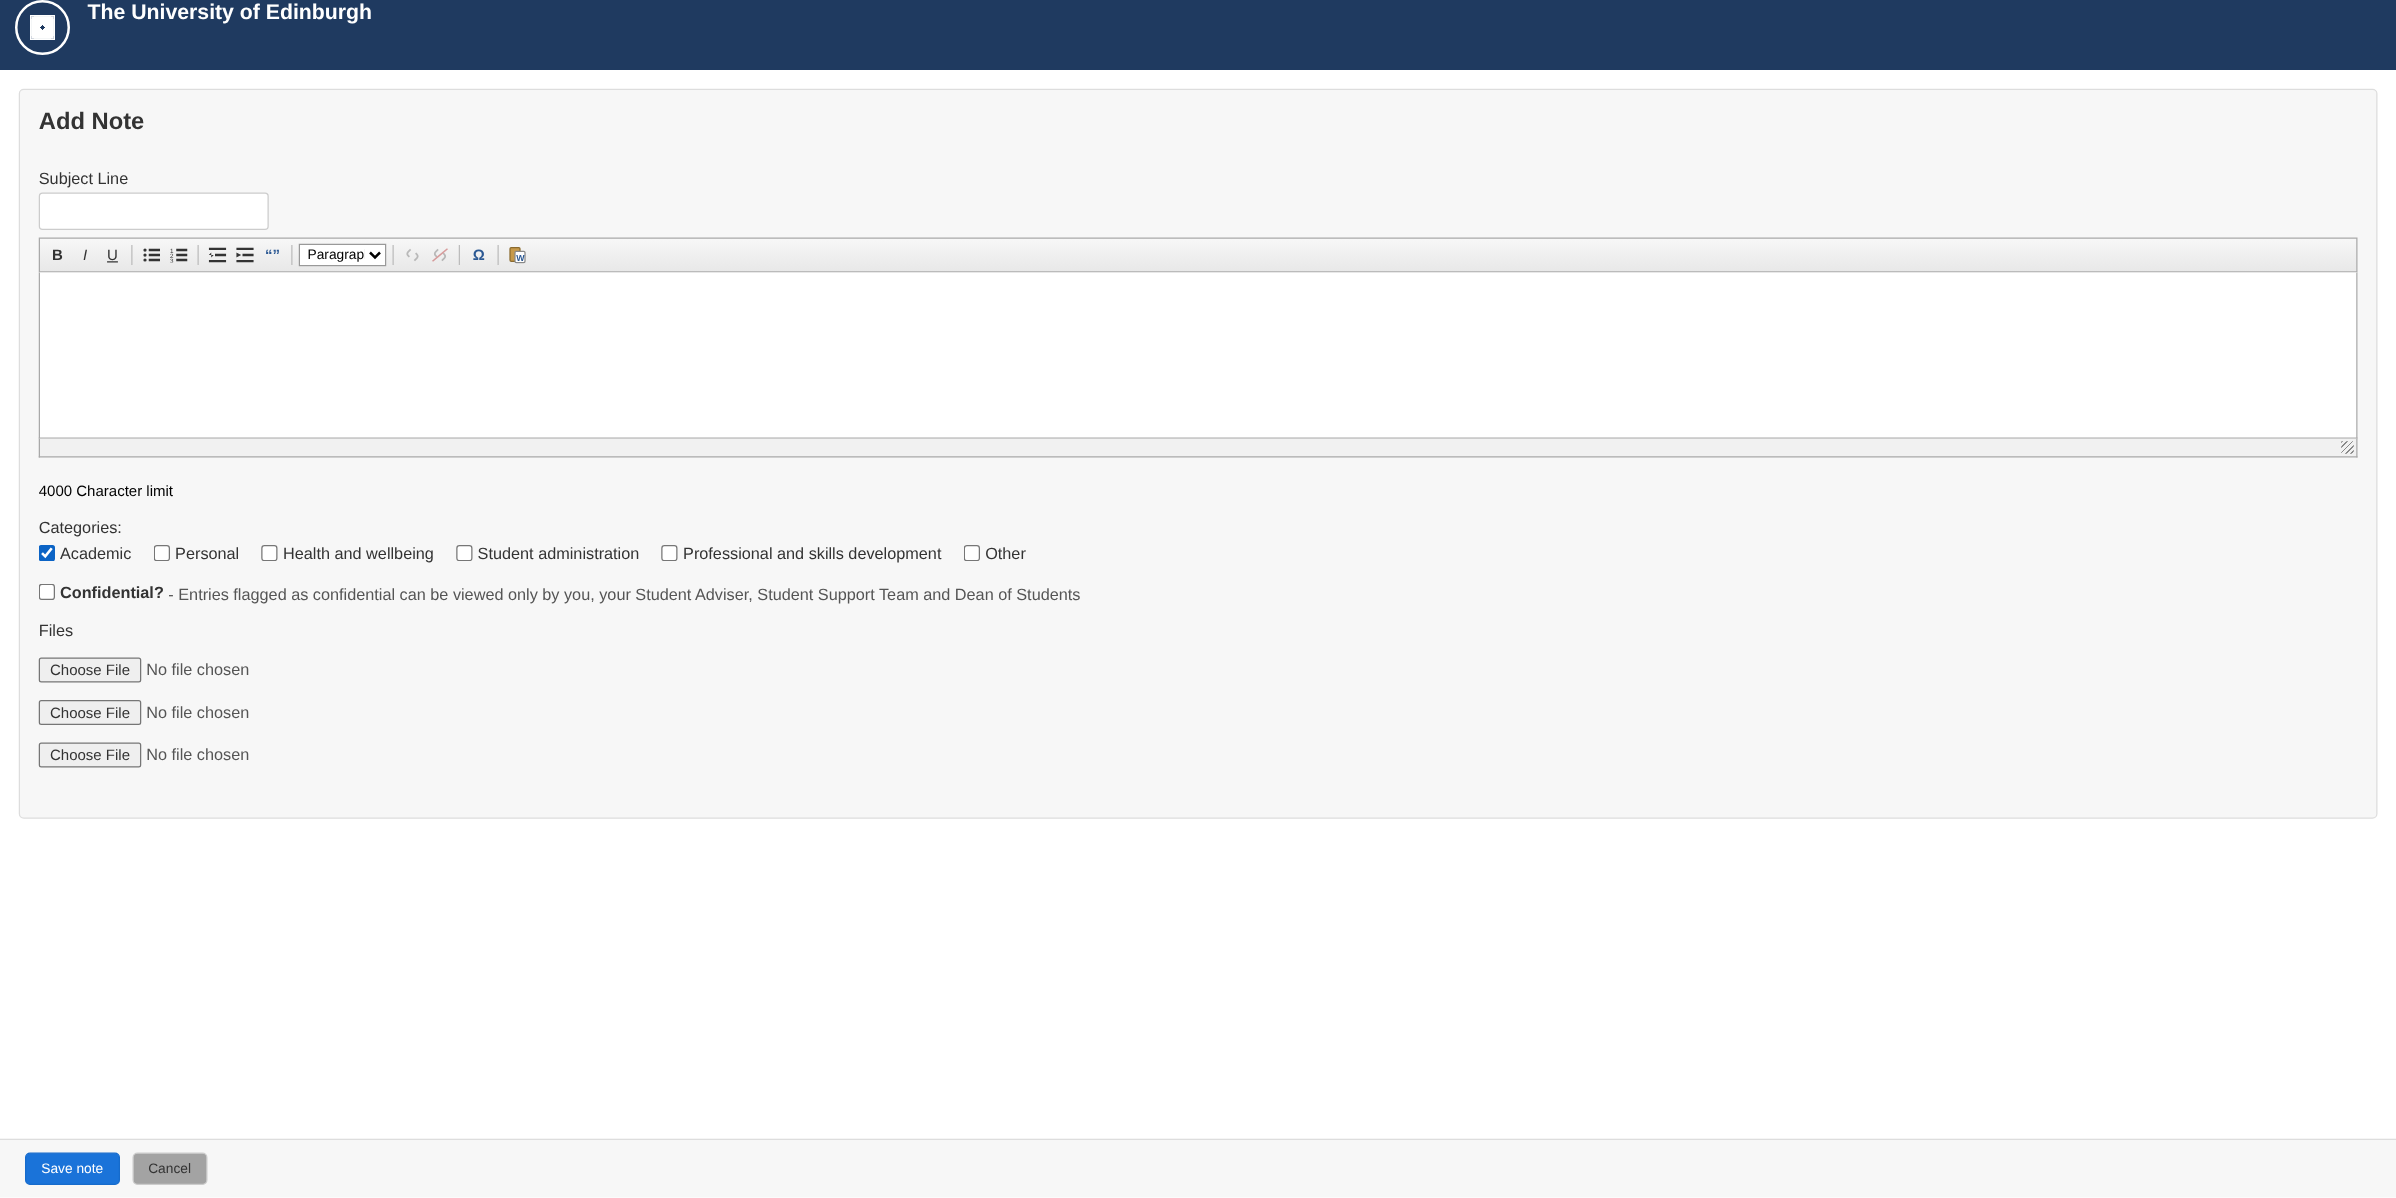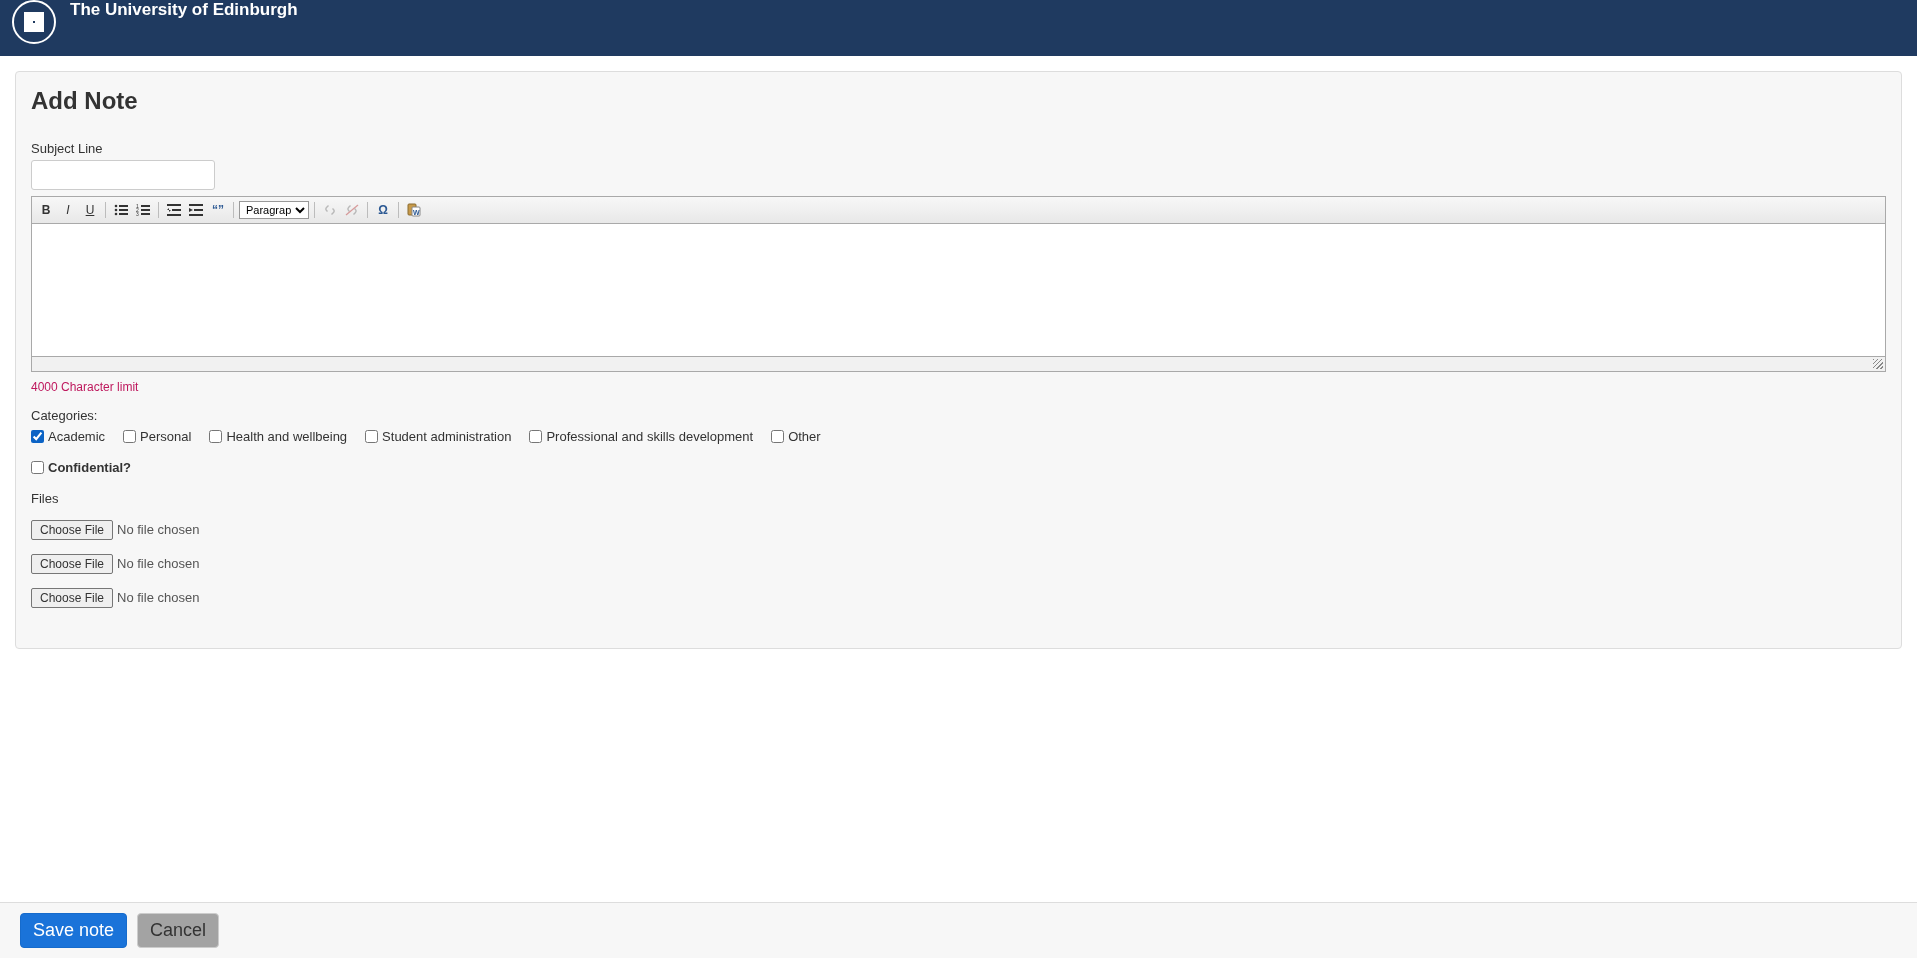--- a/index.html
+++ b/index.html
@@ -1,45 +1,45 @@
 <!DOCTYPE html>
 <html><head>
 <meta charset="utf-8">
 <style>
   html,body{margin:0;padding:0;font-family:"Helvetica Neue",Helvetica,Arial,sans-serif;font-size:13px;color:#333;background:#fff;}
   .header{background:#1f3a60;height:56px;display:flex;padding:0 12px;color:#fff;}
   .logo{width:40px;height:40px;border:2px solid #fff;border-radius:50%;display:flex;align-items:center;justify-content:center;margin-right:14px;flex-shrink:0;}
   .logo-inner{width:18px;height:18px;background:linear-gradient(45deg,#fff 45%,transparent 45%,transparent 55%,#fff 55%),linear-gradient(-45deg,#fff 45%,transparent 45%,transparent 55%,#fff 55%);border:1px solid #fff;}
   .hdr-title{font-size:17px;font-weight:bold;}
   .page-wrap{background:#f7f7f7;border:1px solid #ddd;border-radius:4px;margin:15px;padding:15px 15px 40px 15px;}
-  h2.page-title{margin:0 0 8px 0;font-size:24px;font-weight:bold;color:#333;}
+  h2.page-title{margin:0 0 8px 0;font-size:19px;font-weight:bold;color:#333;}
   .label{font-size:13px;color:#333;margin-bottom:4px;display:block;margin-top:26px;}
   .subject-input{width:170px;height:24px;border:1px solid #ccc;border-radius:3px;padding:2px 6px;font-size:13px;background:#fff;}
   
   .editor{margin-top:6px;}
   .toolbar{border:1px solid #a9a9a9;background:linear-gradient(#f7f7f7,#e8e8e8);height:22px;display:flex;align-items:center;padding:2px 4px;gap:2px;font-family:Arial,sans-serif;}
   .tbtn{width:20px;height:18px;display:inline-flex;align-items:center;justify-content:center;font-size:12px;color:#333;border-radius:2px;cursor:pointer;}
   .sep{width:1px;height:16px;background:#bcbcbc;margin:0 3px;}
   .fmt-select{font-size:11px;height:18px;border:1px solid #999;background:#fff;padding-left:2px;width:70px;}
   .editor-body{border:1px solid #a9a9a9;border-top:none;height:120px;background:#fff;overflow:auto;padding:6px;font-size:13px;}
   .editor-resize{border:1px solid #a9a9a9;border-top:none;height:14px;background:#f1f1f1;position:relative;}
   .editor-resize::after{content:"";position:absolute;right:2px;bottom:2px;width:10px;height:10px;background:repeating-linear-gradient(135deg,#888 0 1px,transparent 1px 3px);}
-  .char-limit{color:#be185d;font-size:12px;margin-top:8px;}
+  .char-limit{color:#000000;font-size:12px;margin-top:20px;}
   .cats{margin-top:6px;}
   .cat-row{margin-top:6px;display:flex;flex-wrap:wrap;gap:18px;align-items:flex-start;}
   label.chk{font-size:13px;color:#333;display:inline-flex;align-items:center;gap:4px;}
   input[type=checkbox]{width:13px;height:13px;margin:0;accent-color:#0b63c5;}
   .conf-row{margin-top:16px;font-size:13px;}
   .conf-row .desc{color:#555;}
   .file-row{margin-top:14px;}
   .choose-btn{font:12px Arial,sans-serif;border:1px solid #767676;background:#efefef;padding:2px 8px;border-radius:2px;display:inline-block;cursor:pointer;}
   .file-state{font-size:13px;color:#555;margin-left:4px;}
   
   .footer{position:fixed;left:0;right:0;bottom:0;background:#f7f7f7;border-top:1px solid #ddd;padding:10px 20px;display:flex;gap:10px;}
-  .btn{font-size:18px;padding:5px 12px;border-radius:4px;cursor:pointer;line-height:1.3;}
+  .btn{font-size:11px;padding:5px 12px;border-radius:4px;cursor:pointer;line-height:1.3;}
   .btn-primary{background:#1a73d9;border:1px solid #166bcc;color:#fff;}
   .btn-default{background:#a3a3a3;border:1px solid #ccc;color:#333;}
   .tbtn.disabled{opacity:.35;cursor:default;}
   .tbtn svg{display:block;}
 </style>
 </head>
 <body>
 
 <div class="header">
   <div class="logo">
@@ -170,20 +170,21 @@
         </label>
       </div>
   </div>
 
   
   <div class="conf-row">
     <label class="chk">
       <input type="checkbox" style="">
       <b>Confidential?</b>
     </label>
+    <span class="desc"> - Entries flagged as confidential can be viewed only by you, your Student Adviser, Student Support Team and Dean of Students</span>
   </div>
 
   
   <span class="label" style="margin-top:14px;">Files</span>
   <div id="file-list">
       <div class="file-row"><span class="choose-btn">Choose File</span><span class="file-state">No file chosen</span></div>
       <div class="file-row"><span class="choose-btn">Choose File</span><span class="file-state">No file chosen</span></div>
       <div class="file-row"><span class="choose-btn">Choose File</span><span class="file-state">No file chosen</span></div>
     </div>
 

